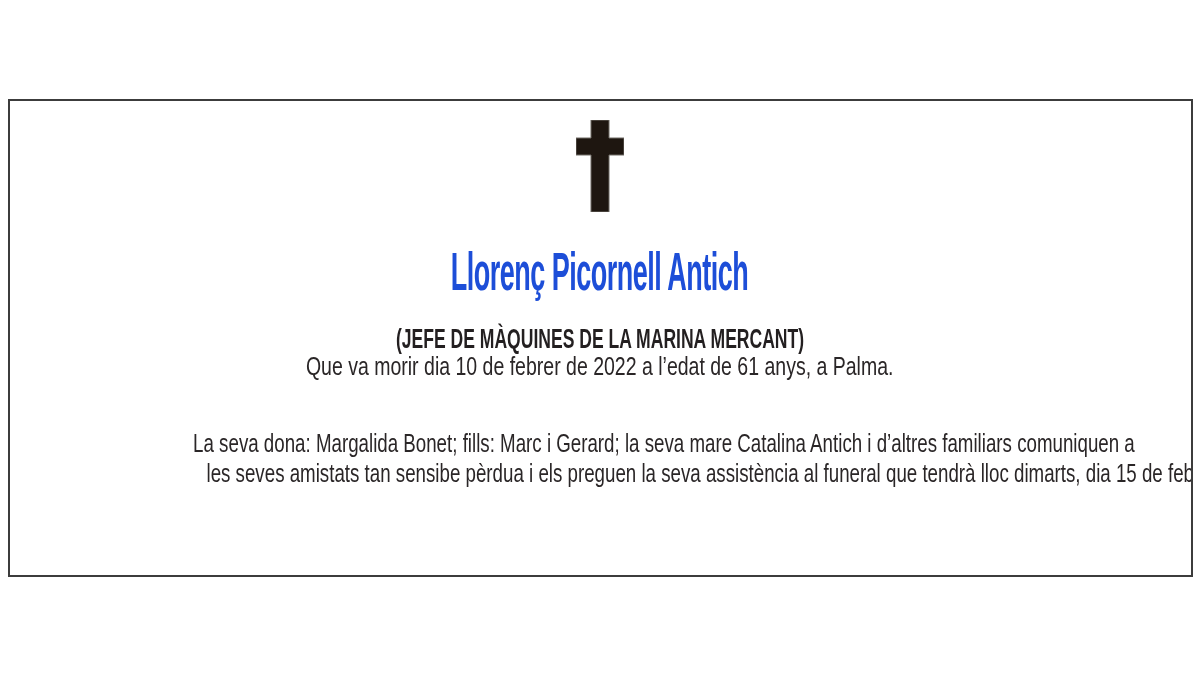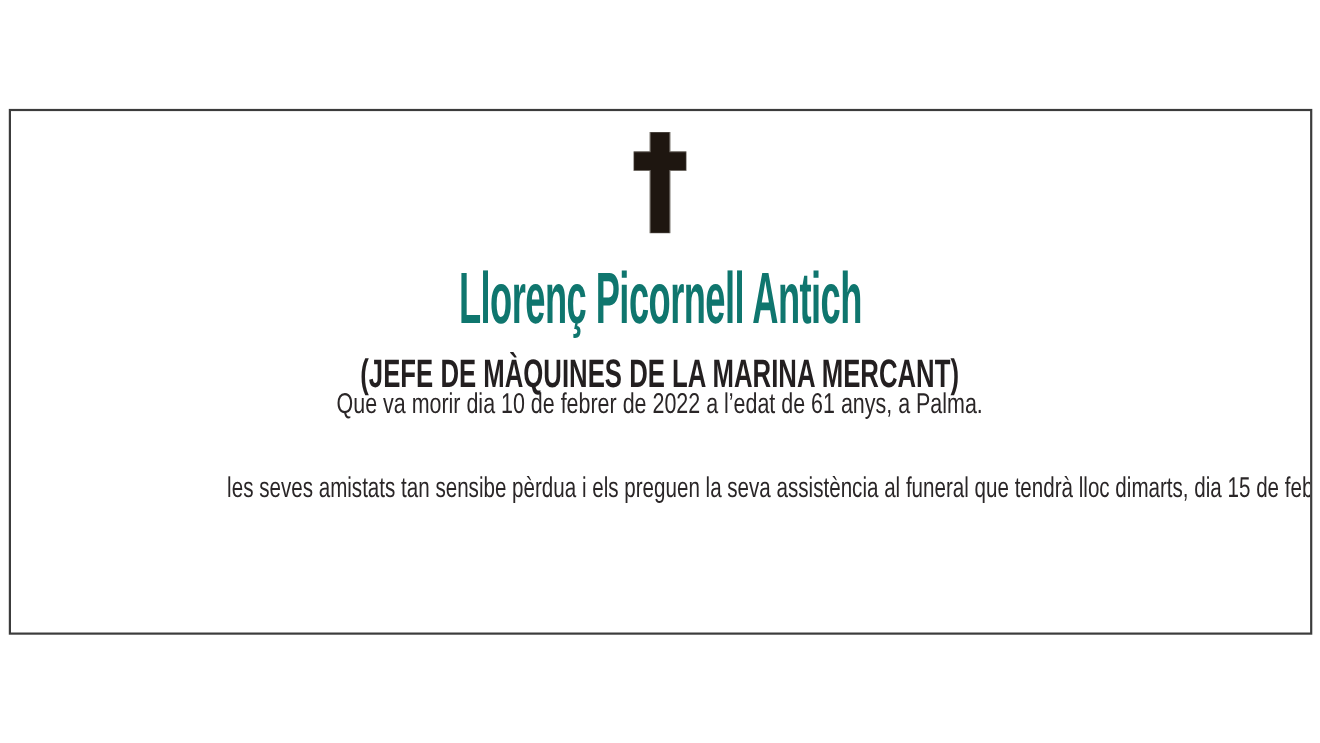--- a/index.html
+++ b/index.html
@@ -24,33 +24,33 @@
     text-align: center;
     overflow: hidden;
   }
   .cross-wrap {
     margin-top: 19px;
     height: 92px;
     line-height: 0;
   }
   .name {
     margin-top: 22px;
-    font-size: 66px;
+    font-size: 54px;
     line-height: 74px;
     font-weight: bold;
     white-space: nowrap;
-    color: #0f766e;
+    color: #1d4ed8;
   }
   .name .squish {
     transform: scaleX(0.50);
     letter-spacing: -1px;
   }
   .role {
     margin-top: 18px;
-    font-size: 36px;
+    font-size: 27px;
     line-height: 27px;
     font-weight: bold;
     white-space: nowrap;
     color: #231f20;
   }
   .role .squish { transform: scaleX(0.65); }
   .death {
     font-size: 26px;
     line-height: 26px;
     white-space: nowrap;
@@ -90,18 +90,21 @@
     <div class="role">
       <span class="squish">(JEFE DE MÀQUINES DE LA MARINA MERCANT)</span>
     </div>
 
     <div class="death">
       <span class="squish">Que va morir dia 10 de febrer de 2022 a l’edat de 61 anys, a Palma.</span>
     </div>
 
     <div class="family">
       <div class="fline">
+        <span class="squish">La seva dona: Margalida Bonet; fills: Marc i Gerard; la seva mare Catalina Antich i d’altres familiars comuniquen a</span>
+      </div>
+      <div class="fline">
         <span class="squish">les seves amistats tan sensibe pèrdua i els preguen la seva assistència al funeral que tendrà lloc dimarts, dia 15 de febrer</span>
       </div>
     </div>
 
   </div>
 </div>
 
 </body></html>

